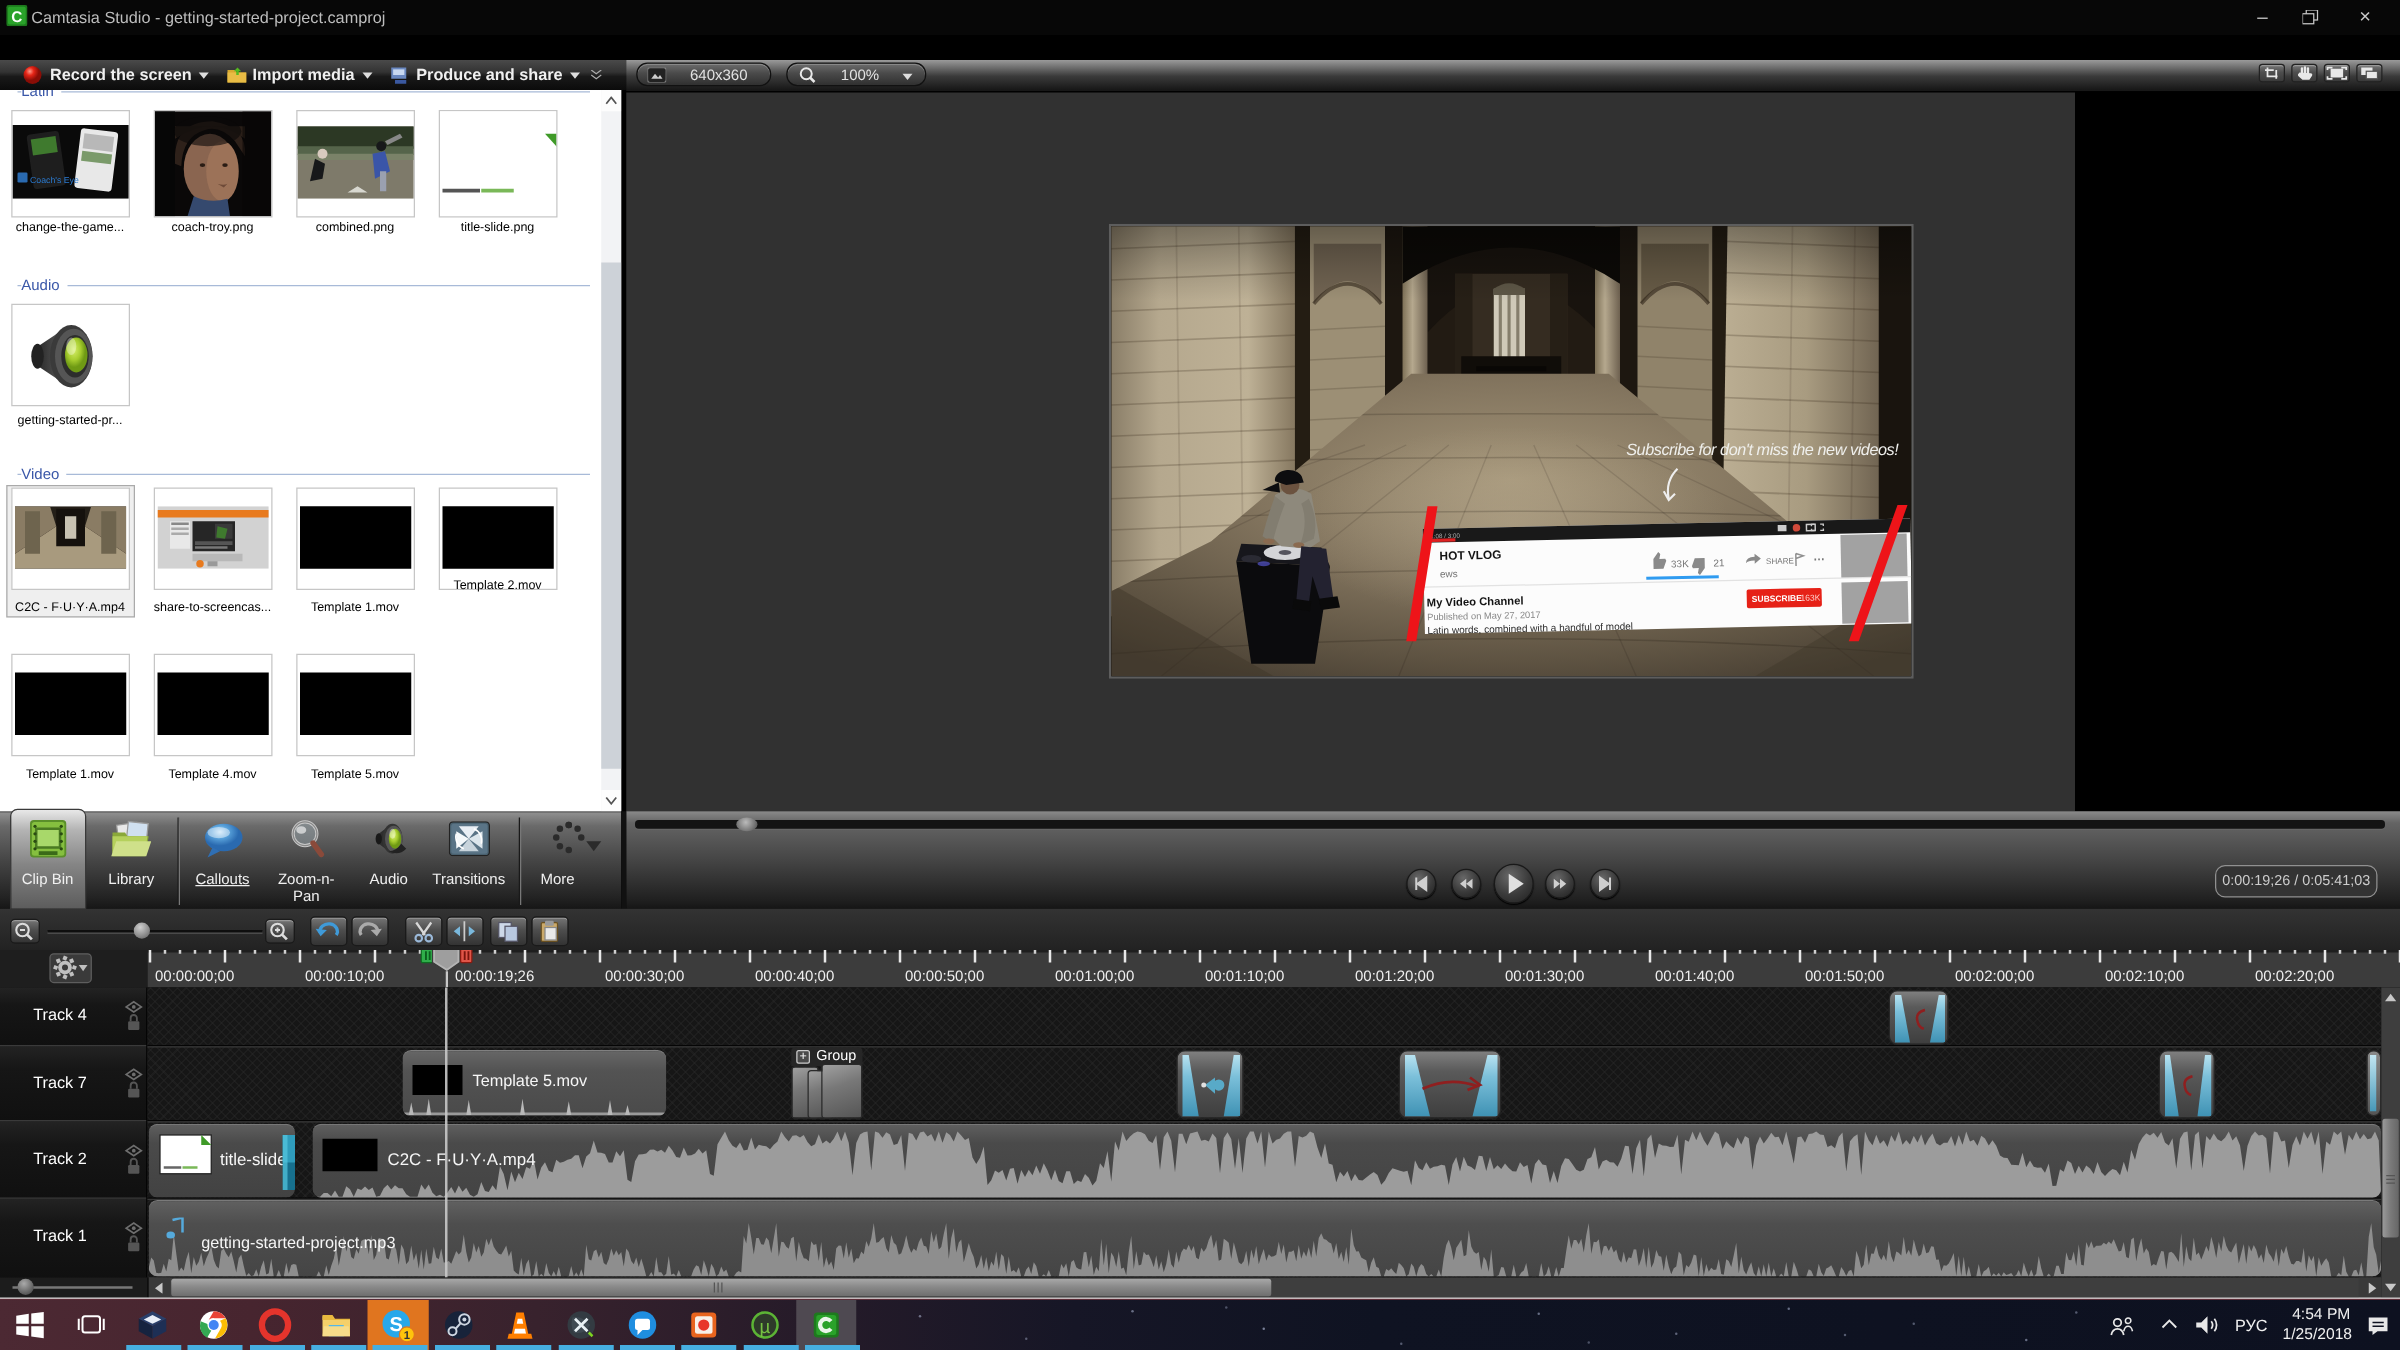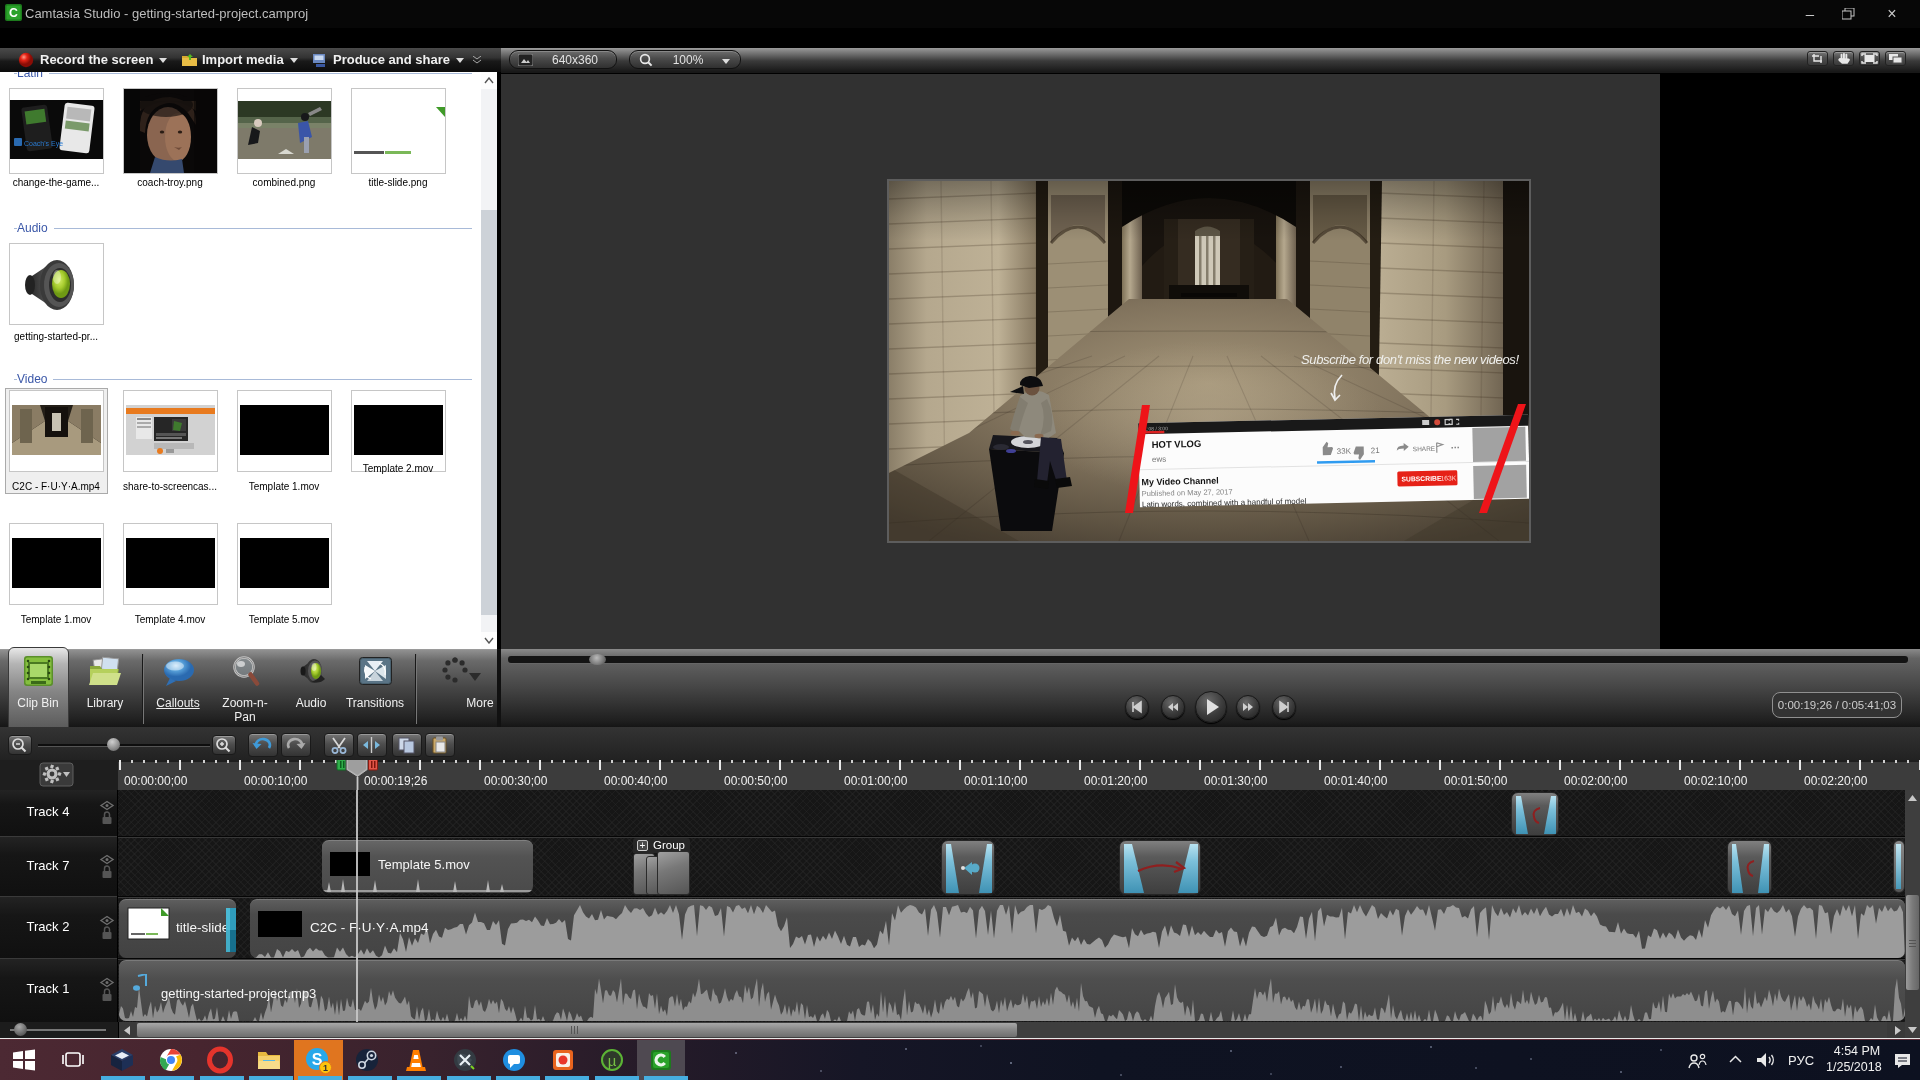--- a/index.html
+++ b/index.html
@@ -569,21 +569,21 @@
         <circle cx="4.000000000035207" cy="15.000026535897934" r="2.6" fill="#2b2b2b"></circle>
         <circle cx="6.928908733531709" cy="7.92895564281514" r="2.6" fill="#2b2b2b"></circle>
         <circle cx="13.999960196153095" cy="5.000000000079218" r="2.6" fill="#2b2b2b"></circle>
         <path d="M28 18 l12 0 -6 8 z" fill="#2b2b2b"></path>
       </svg>
       <div class="tablabel" style="left:-7px;top:46px;width:90px;">Clip Bin</div>
       <div class="tablabel" style="left:60px;top:46px;width:90px;">Library</div>
       <div class="tablabel" style="left:133px;top:46px;width:90px;text-decoration:underline;">Callouts</div>
       <div class="tablabel" style="left:266px;top:46px;width:90px;">Audio</div>
       <div class="tablabel" style="left:330px;top:46px;width:90px;">Transitions</div>
-      <div class="tablabel" style="left:435px;top:46px;width:90px;">More</div>
+      <div class="tablabel" style="left:401px;top:46px;width:90px;">More</div>
       <div class="tablabel" style="left:200px;top:46px;width:90px;">Zoom-n-<br>Pan</div>
     </div>
 <div class="abs" id="transport">
       <div style="position:absolute;left:7px;top:7px;width:1400px;height:7px;background:#141414;border-radius:3px;box-shadow:0 1px 0 #666;"></div>
       <div style="position:absolute;left:88px;top:5px;width:17px;height:11px;background:radial-gradient(circle at 45% 35%,#bbb,#777 60%,#444);border-radius:50%;"></div>
       <div style="position:absolute;left:624px;top:46px;width:24px;height:24px;border-radius:50%;background:radial-gradient(circle at 40% 30%,#686868,#3a3a3a 55%,#1f1f1f);border:1px solid #191919;box-shadow:0 1px 1px #000;"></div>
       <svg style="position:absolute;left:624px;top:46px" width="24" height="24" viewBox="0 0 24 24">
         <path d="M8 7 v10 M16 7 l-7 5 7 5 z" stroke="#cfcfcf" fill="#cfcfcf" stroke-width="1.6"></path>
       </svg>
       <div style="position:absolute;left:660px;top:46px;width:24px;height:24px;border-radius:50%;background:radial-gradient(circle at 40% 30%,#686868,#3a3a3a 55%,#1f1f1f);border:1px solid #191919;box-shadow:0 1px 1px #000;"></div>

